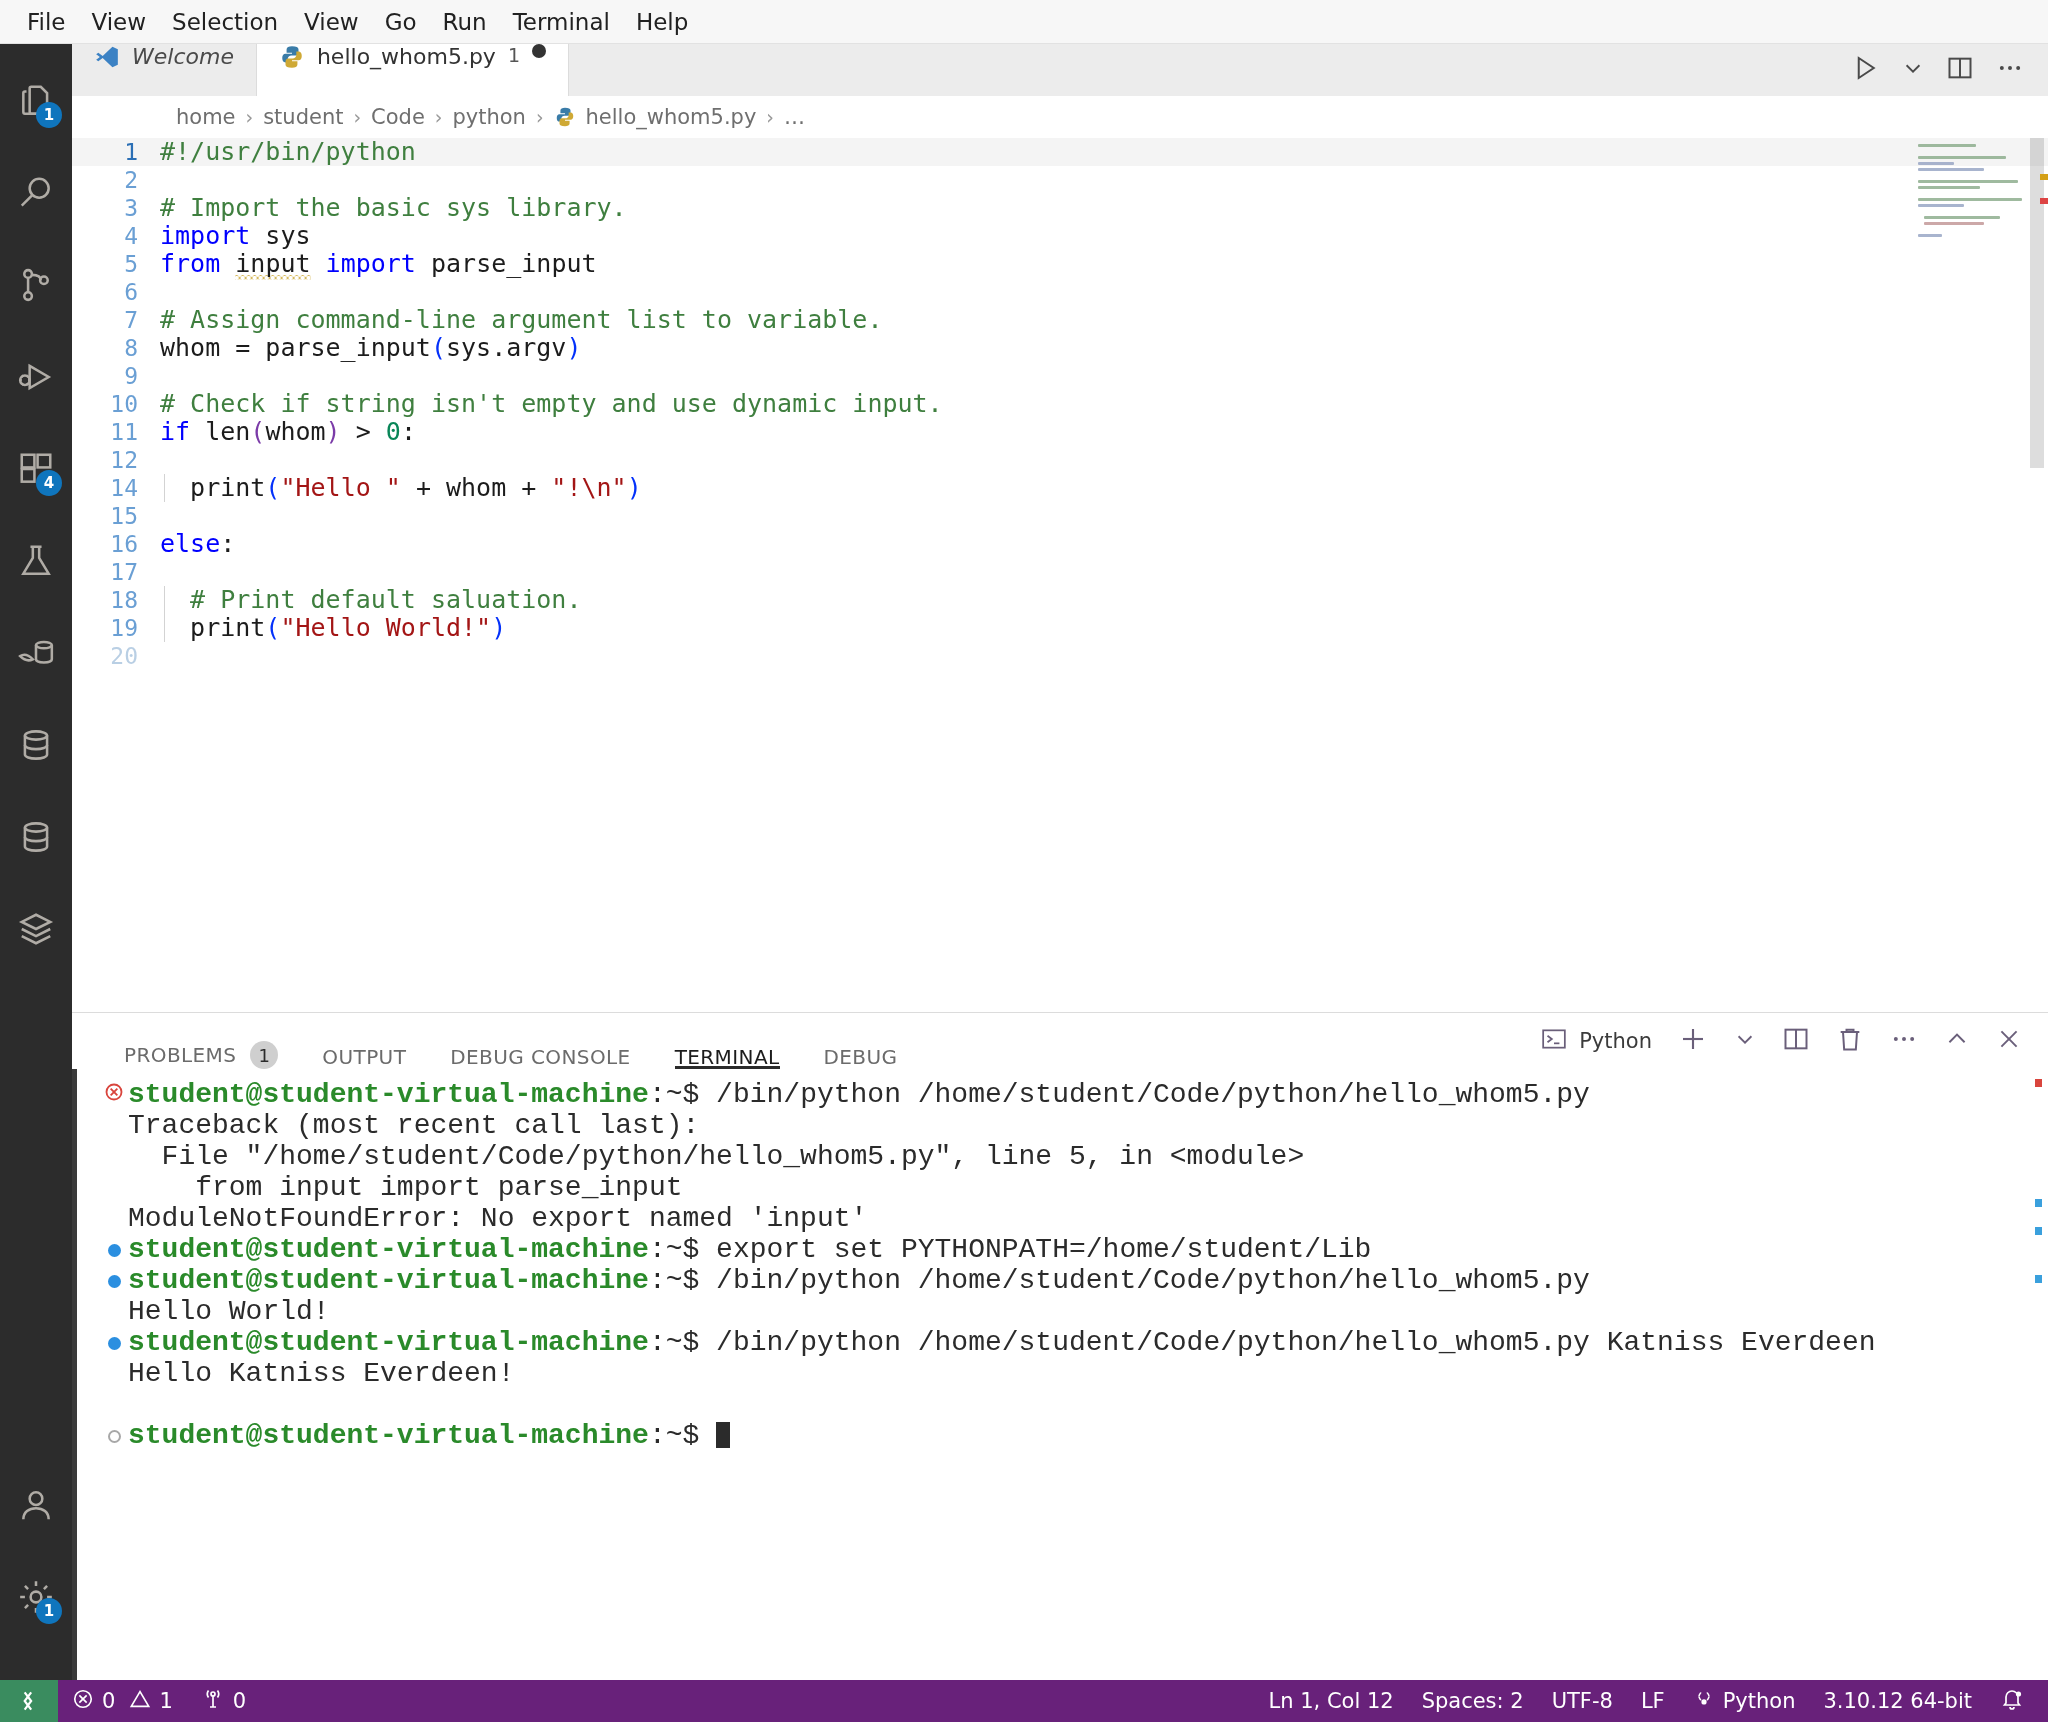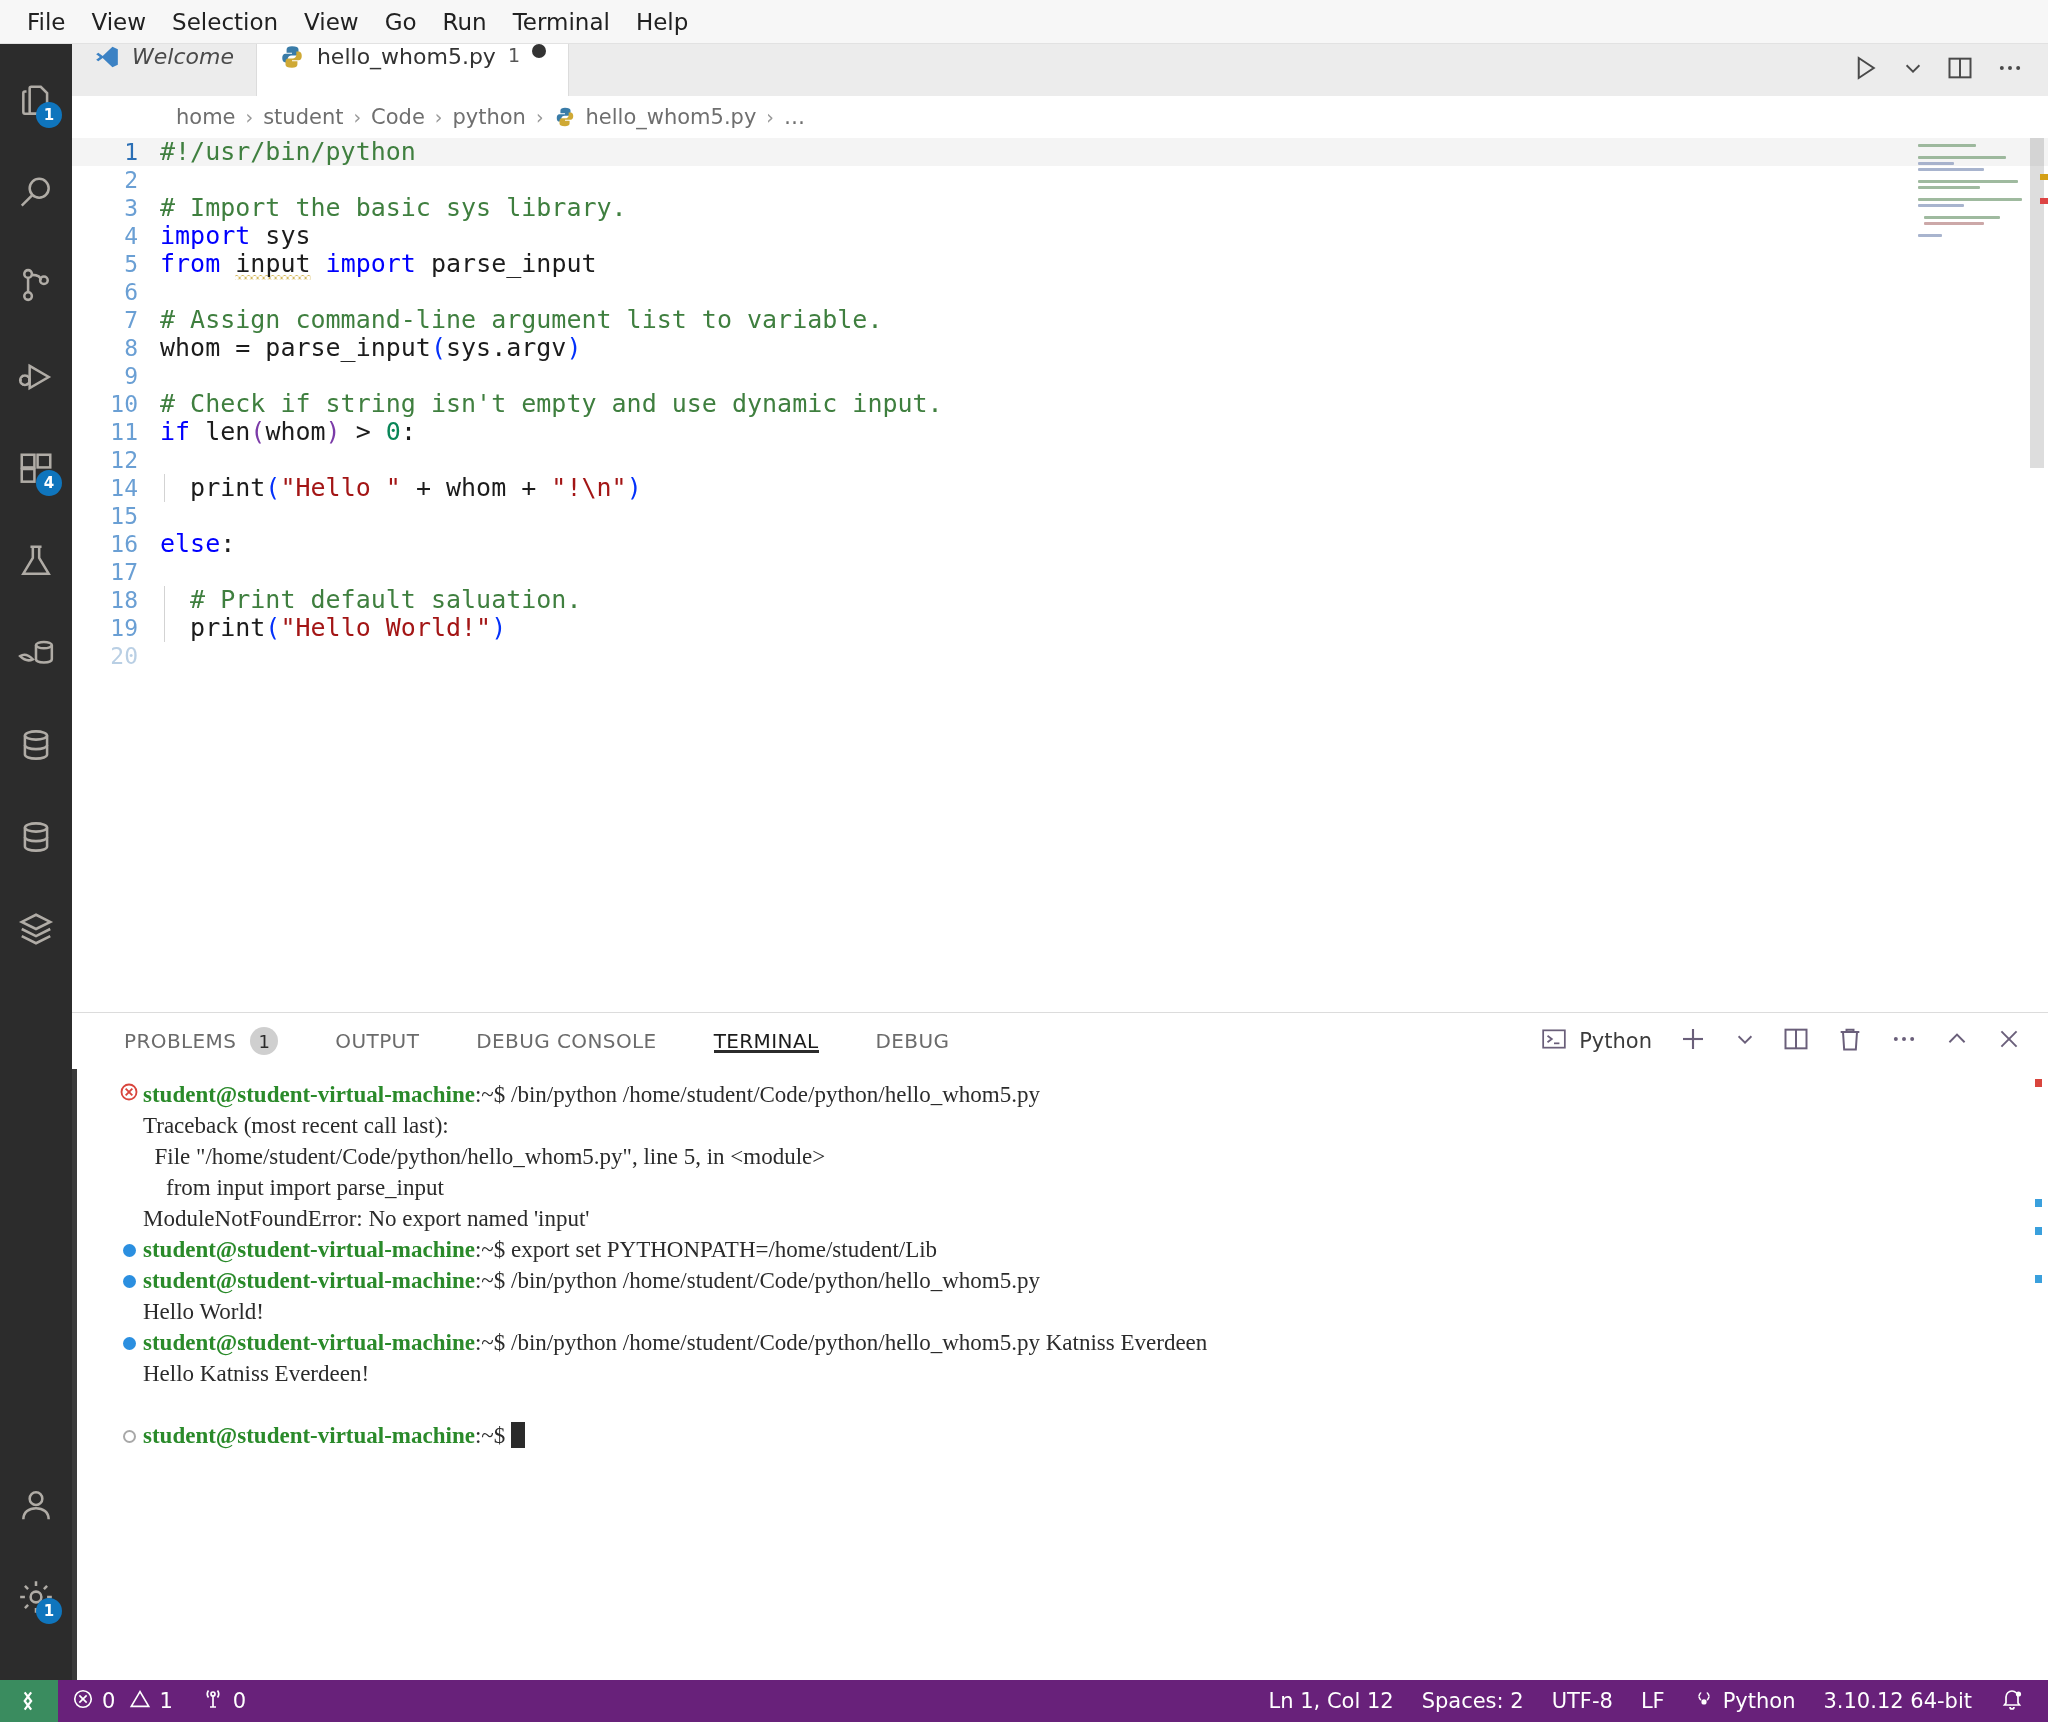--- a/index.html
+++ b/index.html
@@ -96,30 +96,30 @@
   .mm-line.r { background: #c49a9a; }
 
   .editor-scroll { position: absolute; right: 4px; top: 0; width: 14px; height: 100%; }
   .editor-scroll .thumb { position:absolute; right:0; top:0; width:14px; height:330px; background: rgba(100,100,100,.22); }
   .overview-marks { position:absolute; right:0; top:0; width: 8px; height: 100%; }
   .ovm { position:absolute; right:0; width: 8px; height: 6px; background: #d4a017; }
 
   
   .panel { flex: 0 0 668px; border-top: 1px solid #dcdcdc; display: flex; flex-direction: column; background: #ffffff; }
   .panelhdr { height: 56px; display: flex; align-items: stretch; padding-left: 0; flex: 0 0 56px; }
-  .ptabs { display: flex; align-items: center; padding-left: 30px; gap: 13px; }
+  .ptabs { display: flex; align-items: flex-end; padding-left: 30px; gap: 0; }
   .ptab { display: flex; align-items: center; gap: 14px; padding: 0 22px; font-size: 20px; letter-spacing: .4px; color: #6b6b6b; position: relative; }
   .ptab.active { color: #1c1c1c; }
   .ptab.active::after { content:''; position: absolute; left: 22px; right: 22px; bottom: 0; height: 3px; background: #2b2b2b; }
   .ptab-badge { background: #cfcfcf; color: #2b2b2b; border-radius: 14px; min-width: 28px; height: 28px; font-size: 18px; display:flex; align-items:center; justify-content:center; padding:0 7px;}
   .ptools { margin-left: auto; display: flex; align-items: center; gap: 26px; padding-right: 26px; color: #5a5a5a; font-size: 22px;}
   .pterm-label { display:flex; align-items:center; gap:12px; font-size:21px; color:#3b3b3b; }
 
-  .terminal { flex: 1 1 auto; position: relative; overflow: hidden; padding-left: 43px; padding-top: 10px;
-              font-family: Liberation Serif, serif; font-size: 23px; line-height: 31px; color: #2b2b2b; }
+  .terminal { flex: 1 1 auto; position: relative; overflow: hidden; padding-left: 28px; padding-top: 10px;
+              font-family: Liberation Mono, monospace; font-size: 28px; line-height: 31px; color: #2b2b2b; }
   .tline { display: flex; align-items: baseline; height: 31px; white-space: pre; }
   .tmark { width: 28px; flex: 0 0 28px; display:flex; align-items:center; justify-content:center; font-size: 17px; }
   .dot-blue { width: 13px; height: 13px; border-radius: 50%; background: #2b8fe0; display:inline-block; }
   .dot-hollow { width: 13px; height: 13px; border-radius: 50%; border: 2px solid #a8a8a8; display:inline-block; }
   .user { color: #2a8a2a; font-weight: bold; }
   .host { color: #2b2b2b; }
   .cursor-block { display: inline-block; width: 14px; height: 26px; background: #2b2b2b; vertical-align: -5px; }
   .term-left-bar { position: absolute; left: 0; top: 0; bottom: 0; width: 5px; background: #3a3a3a; }
   .term-ovr { position: absolute; right: 6px; width: 7px; }
 

